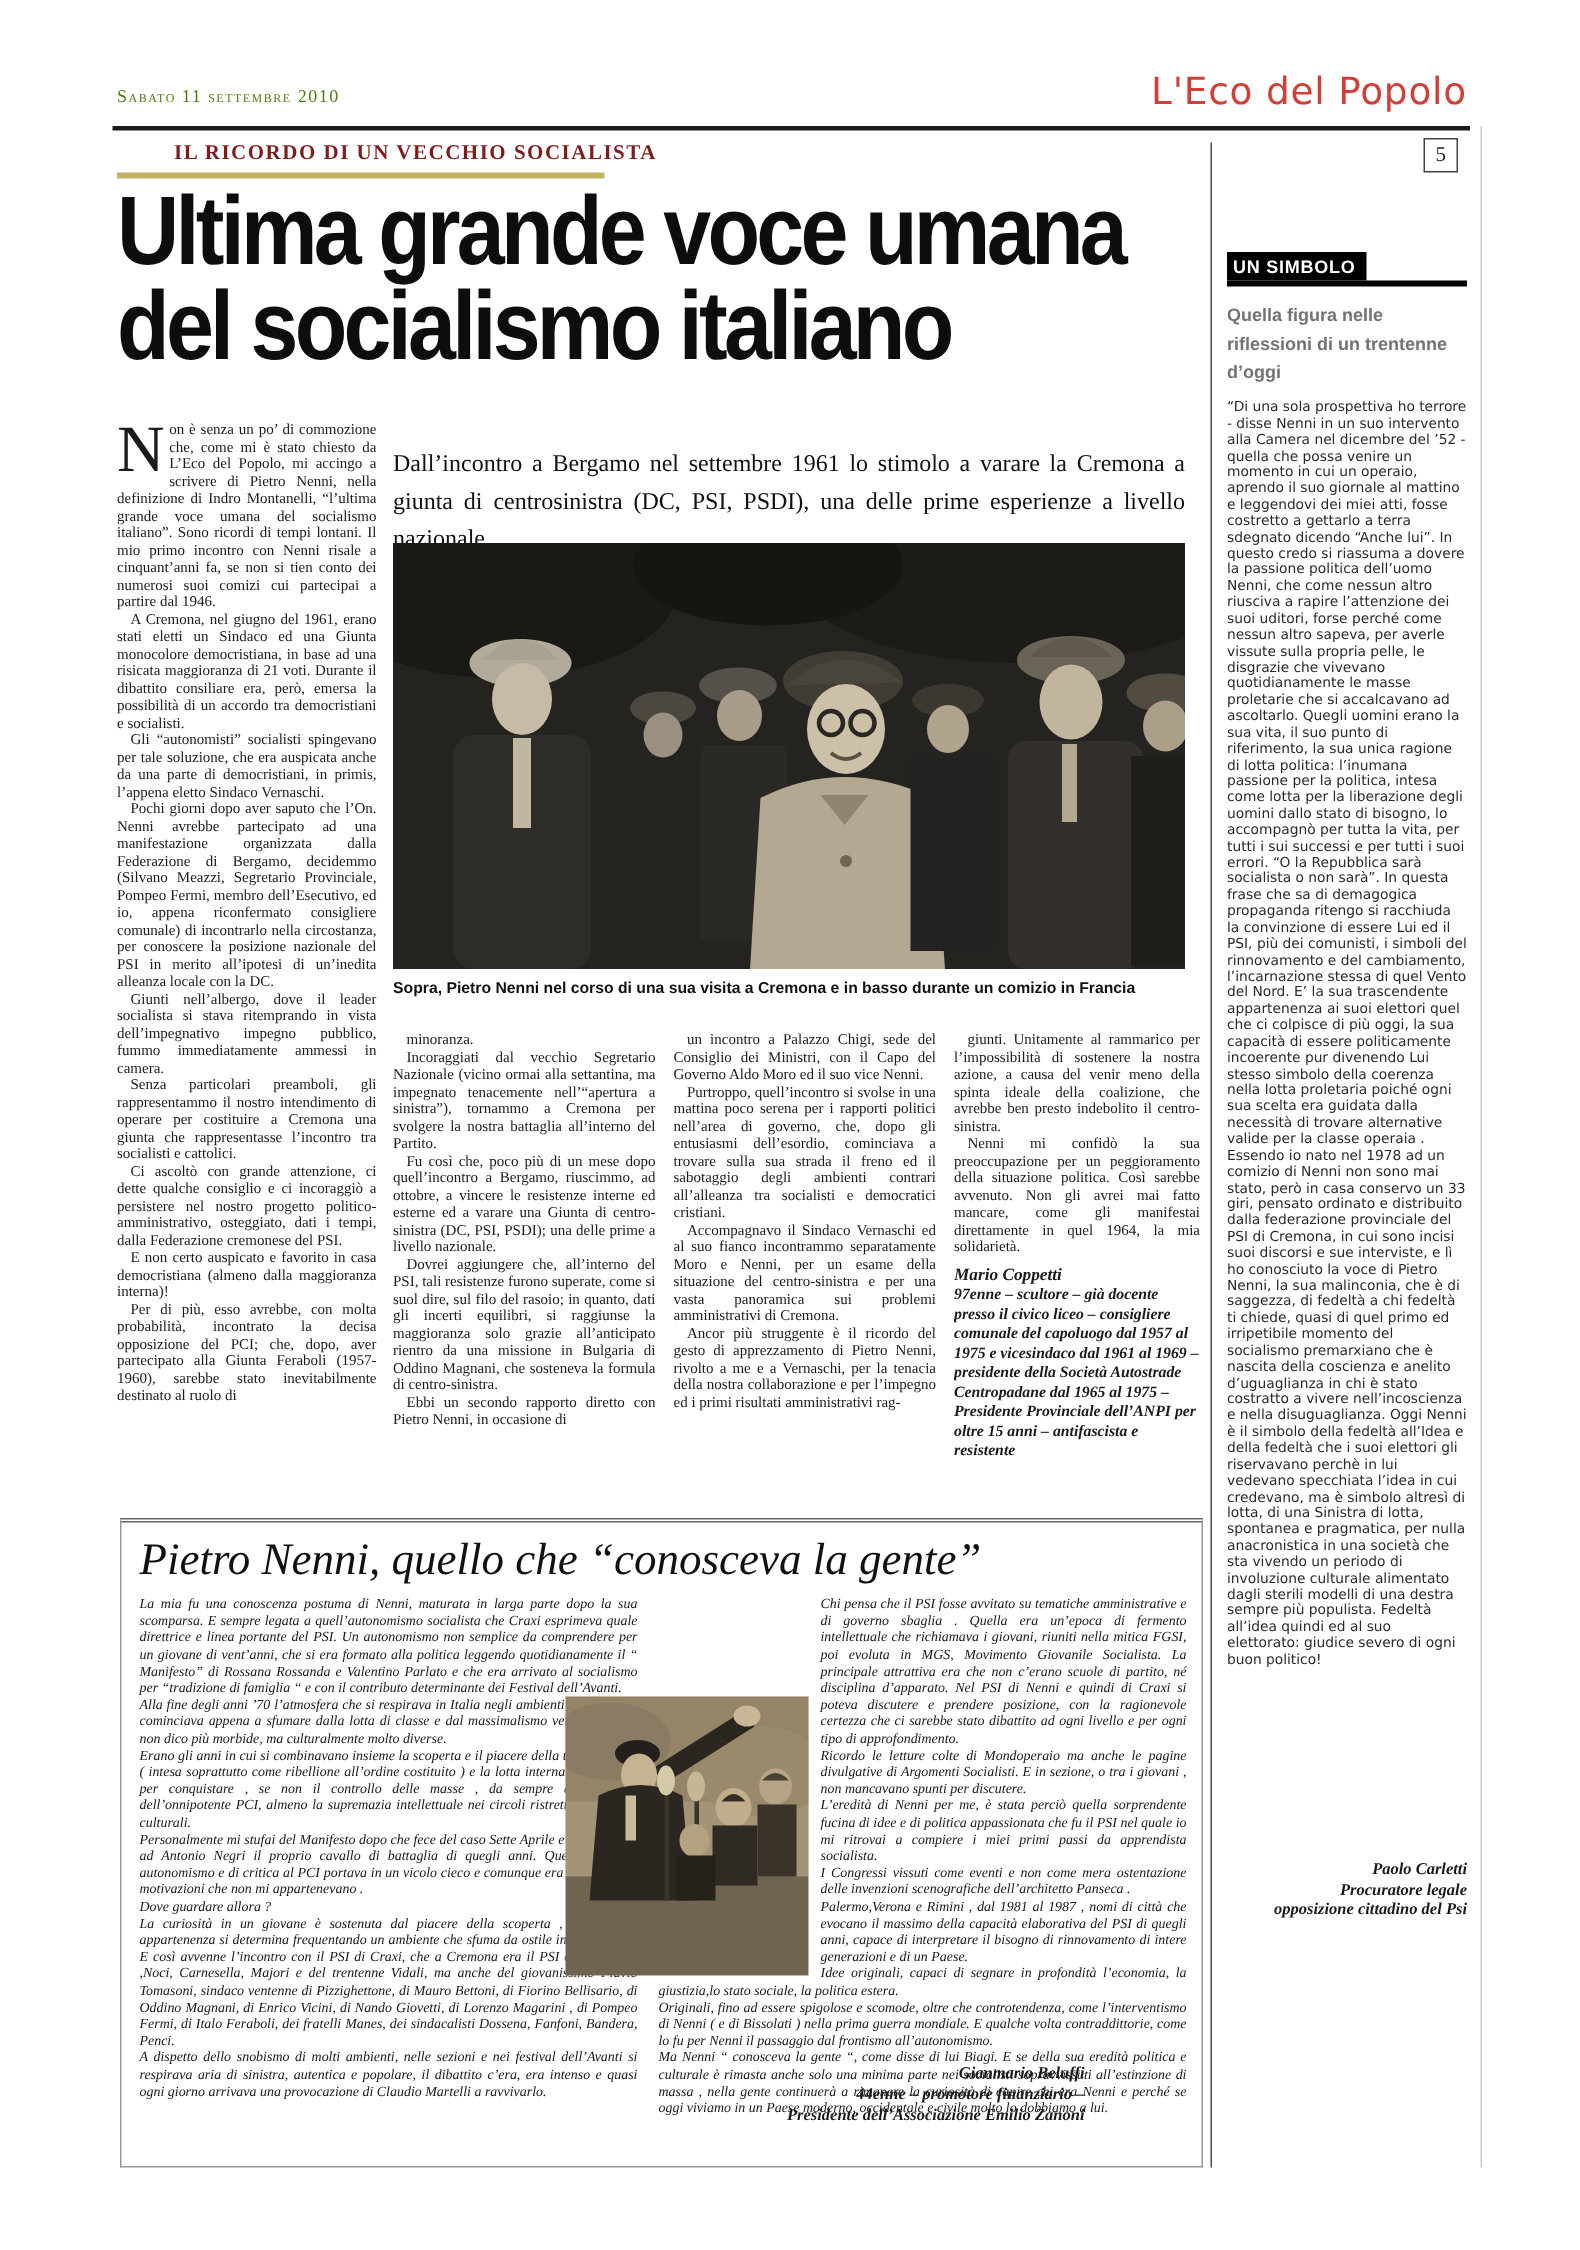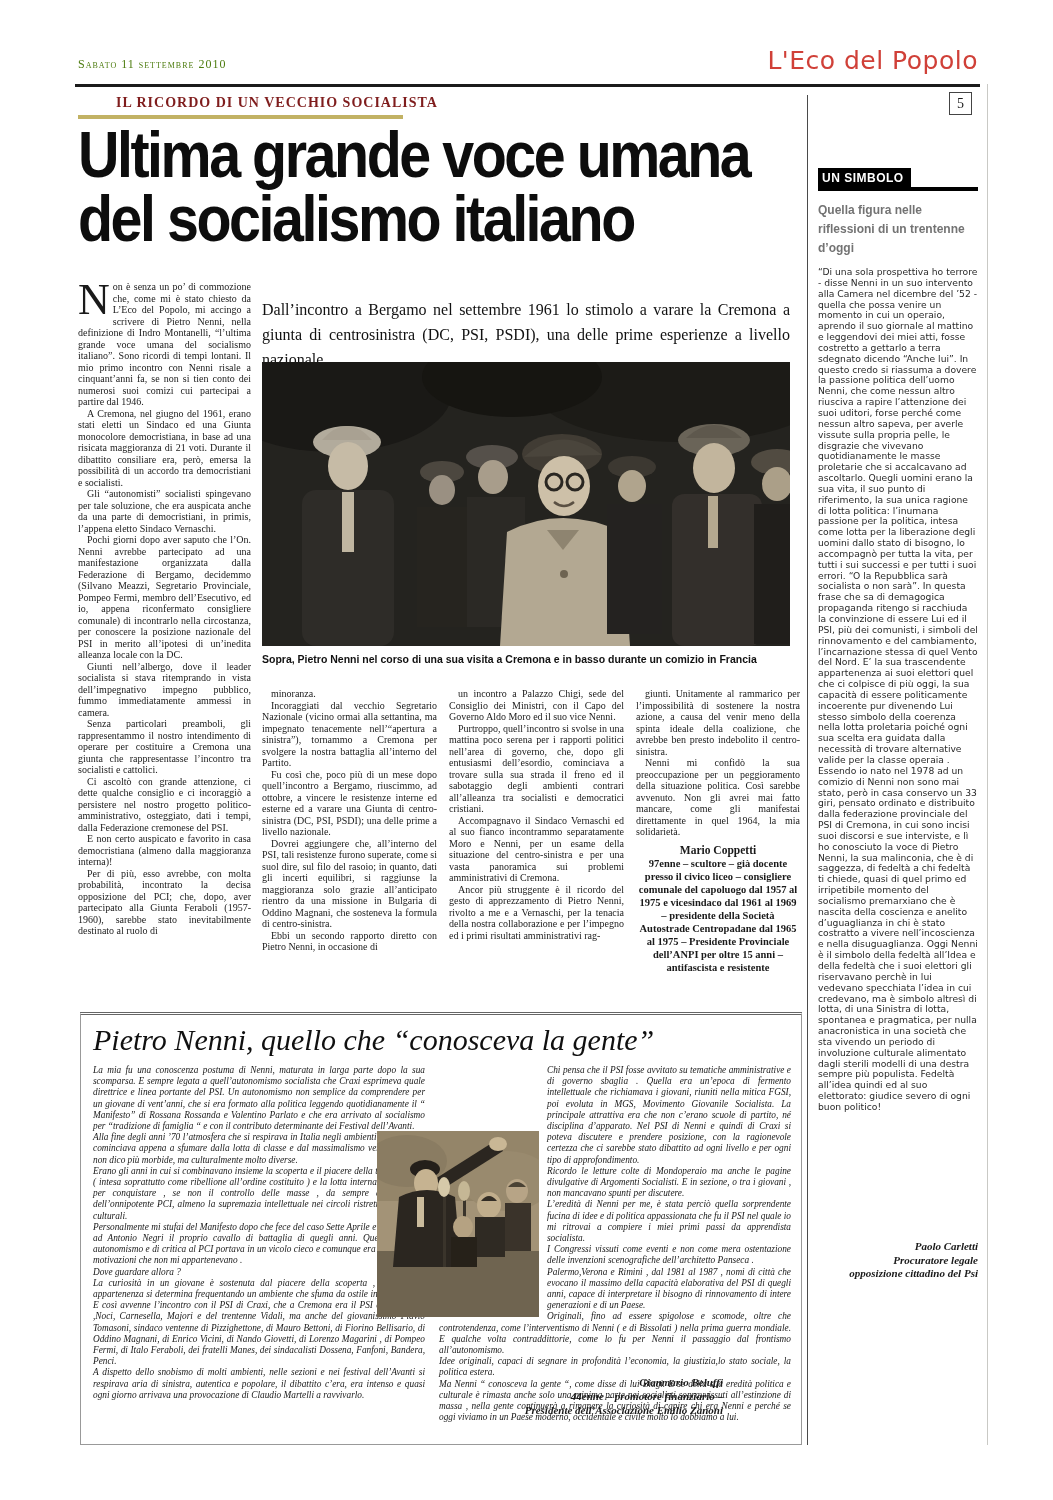--- a/index.html
+++ b/index.html
@@ -23,21 +23,21 @@
   .col p { text-indent:9px; margin:0; }
   .col p.noindent { text-indent:0; }
   .col1 { left:78px; top:281px; width:173px; height:730px; }
   .dropcap { float:left; font-size:44px; line-height:34px; padding:2px 3px 0 0; font-weight:normal; }
   .standfirst { left:262px; top:276px; width:528px; position:absolute; font-size:16px; line-height:25px; text-align:justify; color:#111;margin-top:21px; }
   .photo-main { position:absolute; left:262px; top:362px; width:528px; height:284px; overflow:hidden; background:#24231f; }
   .caption { position:absolute; left:262px; top:653px; width:528px; font-family:"Liberation Sans", sans-serif; font-weight:bold; font-size:10.5px; color:#111; }
   .col2 { left:262px; top:688px; width:175px; height:326px; }
   .col3 { left:449px; top:688px; width:175px; height:326px; }
   .col4 { left:636px; top:688px; width:164px; height:326px; }
-  .sig { margin-top:6px; text-align:center; font-weight:bold; font-size:10.5px; line-height:13px; }
+  .sig { margin-top:6px; text-align:left; font-weight:bold; font-style:italic; font-size:10.5px; line-height:13px; }
   .sig .sig-name { font-size:11.5px; }
 
   
   .divider-v { position:absolute; left:807px; top:95px; width:1px; height:1350px; background:#4a4a4a; }
 
   
   .sidebar { position:absolute; left:818px; top:140px; width:160px;margin-top:28px; }
   .tag-row { border-bottom:4px solid #000; }
   .tag { display:inline-block; background:#000; color:#fff; font-family:"Liberation Sans", sans-serif; font-weight:bold; font-size:12px; letter-spacing:0.5px; padding:3px 7px 2px 4px; }
   .sb-title { font-family:Liberation Sans, sans-serif; font-weight:bold; font-size:12px; line-height:19px; margin:10px 0 9px 0; color:#737373; }
@@ -218,22 +218,22 @@
             <ellipse cx="86" cy="96" rx="10" ry="11" fill="#b5a282"></ellipse>
             <rect x="74" y="106" width="26" height="30" fill="#262119"></rect>
           </svg>
         </div>
         <div>
             <p>Chi pensa che il PSI fosse avvitato su tematiche amministrative e di governo sbaglia . Quella era un’epoca di fermento intellettuale che richiamava i giovani, riuniti nella mitica FGSI, poi evoluta in  MGS, Movimento Giovanile Socialista. La principale attrattiva era che non c’erano scuole di partito, né disciplina d’apparato. Nel PSI di Nenni e quindi di Craxi si poteva discutere e prendere posizione, con la ragionevole certezza che ci sarebbe stato dibattito ad ogni livello e per ogni tipo di approfondimento.</p>
             <p>Ricordo le letture colte di Mondoperaio ma anche le pagine divulgative di Argomenti Socialisti. E in  sezione, o tra i giovani , non mancavano spunti per discutere.</p>
             <p>L’eredità di Nenni per me, è stata perciò quella sorprendente fucina di idee e di politica appassionata che fu il PSI nel quale io mi ritrovai a compiere i miei primi passi da apprendista socialista.</p>
             <p>I Congressi vissuti come eventi e non come mera ostentazione delle invenzioni scenografiche dell’architetto Panseca .</p>
             <p>Palermo,Verona e Rimini , dal 1981 al 1987 , nomi di città che evocano il massimo della capacità elaborativa del PSI di quegli anni, capace di interpretare il bisogno di rinnovamento di intere generazioni e di un Paese.</p>
+            <p>Idee originali, capaci di segnare in profondità l’economia, la giustizia,lo stato sociale, la politica estera.</p>
             <p>Originali, fino ad essere spigolose e scomode, oltre che controtendenza, come l’interventismo di Nenni ( e di Bissolati ) nella prima guerra mondiale. E qualche volta contraddittorie, come lo fu per Nenni il passaggio dal frontismo all’autonomismo.</p>
-            <p>Idee originali, capaci di segnare in profondità l’economia, la giustizia,lo stato sociale, la politica estera.</p>
             <p>Ma Nenni “ conosceva la gente “, come disse di lui Biagi. E se della  sua eredità politica e culturale è rimasta anche solo una minima parte nei socialisti sopravvissuti all’estinzione di massa , nella gente continuerà a rimanere la curiosità di capire chi era Nenni e perché se oggi viviamo in un Paese moderno, occidentale e civile molto lo dobbiamo a lui.</p>
           </div>
       </div>
       <div class="box-sig">
         <span>Gianmario Beluffi</span><br>
         <span>44enne – promotore finanziario –</span><br>
         <span>Presidente dell’Associazione Emilio Zanoni</span>
       </div>
     </div>
   </section>

